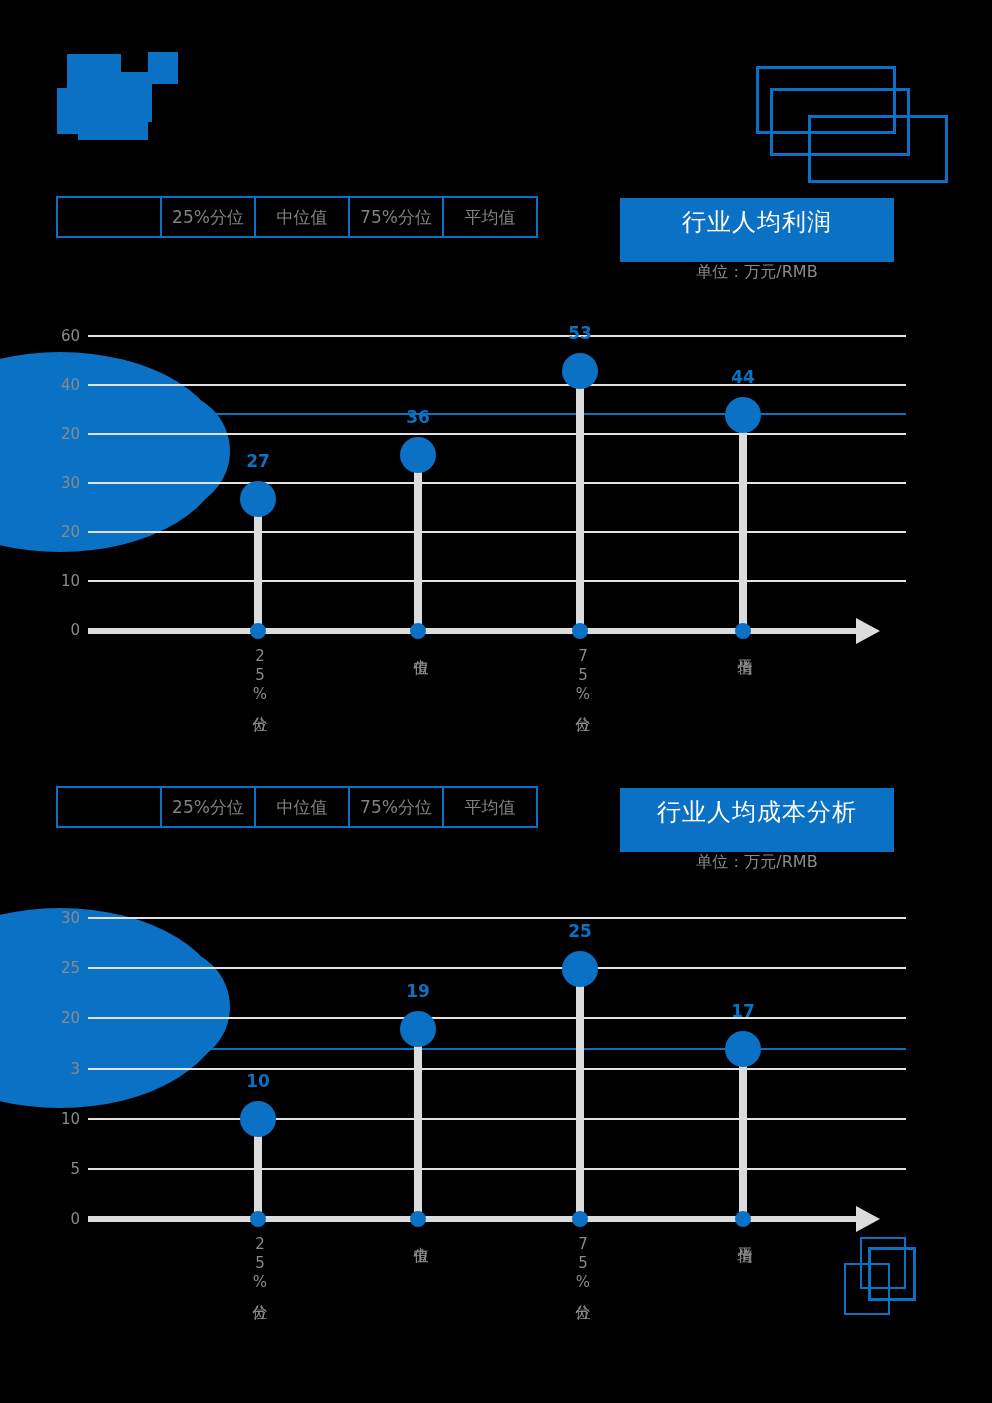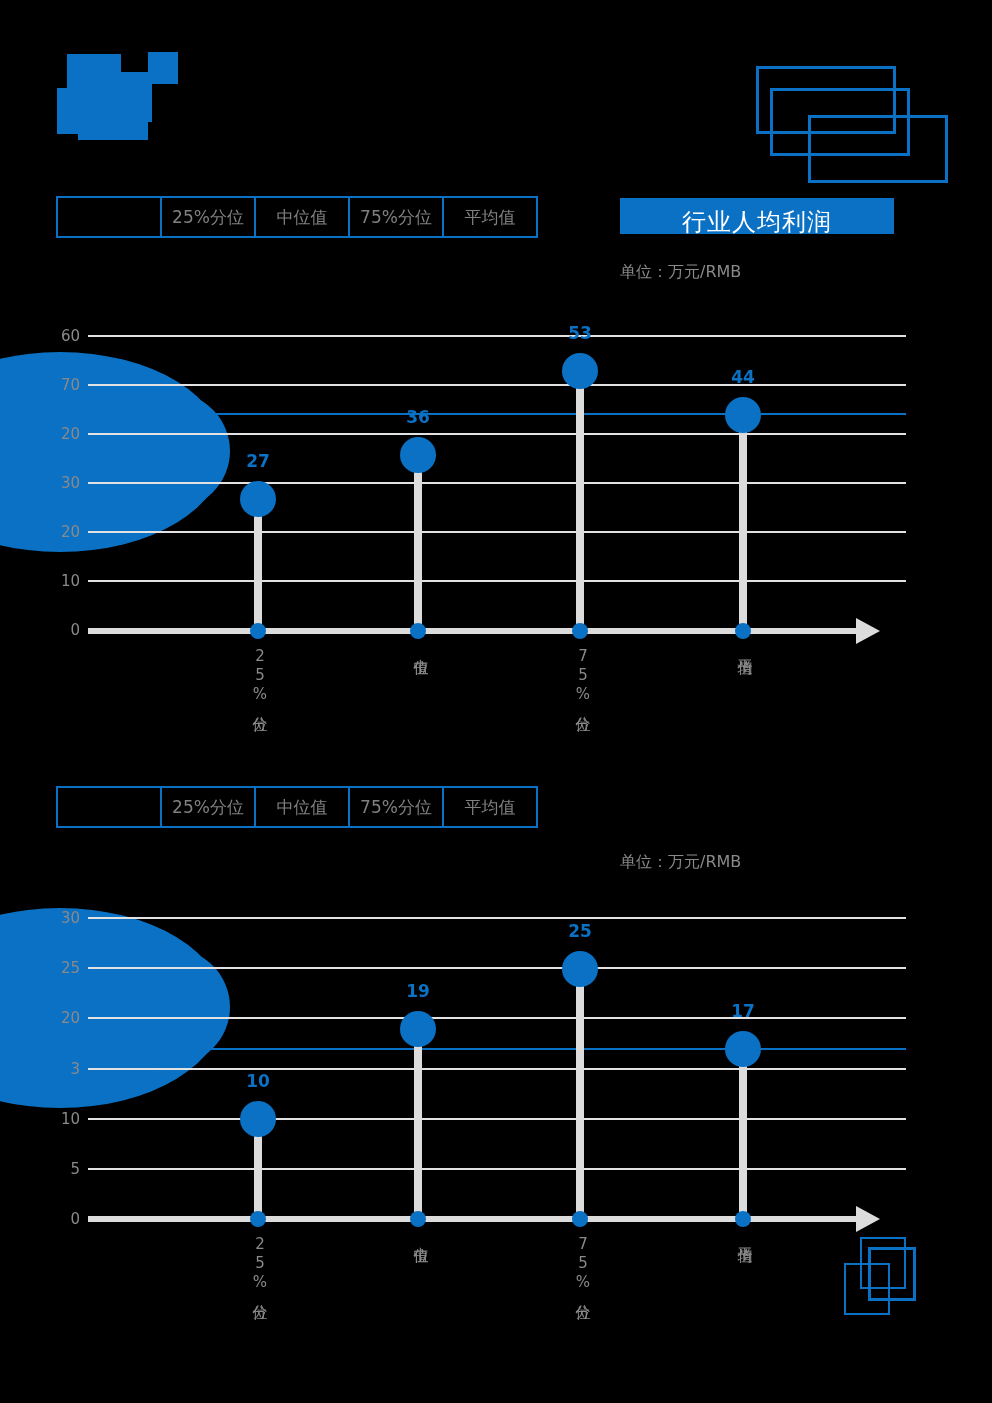--- a/index.html
+++ b/index.html
@@ -55,30 +55,31 @@
     padding: 0;
   }
   .stat-table td.rowhead { text-align: left; padding-left: 6px; width: 96px; }
   .stat-table td.corner { border-left: 2px solid #0a71c4; }
 
   
   .badge {
     position: absolute;
     background: #0a71c4;
     width: 274px;
-    height: 36px;
+    height: 64px;
     line-height: 48px;
     text-align: center;
     color: #ffffff;
     font-size: 24px;
     letter-spacing: 1px;
   }
   .badge-unit {
     position: absolute;
     width: 274px;
+    text-align: center;
     color: #8a8a8a;
     font-size: 16px;
   }
 
   
   .chart { position: absolute; }
   .blob { position: absolute; background: #0a71c4; border-radius: 50%; }
   .gridline { position: absolute; height: 2px; background: #e2e2e2; }
   .ytick {
     position: absolute;
@@ -176,21 +177,21 @@
     <div class="gridline" style="left:88px;top:15px;width:818px;"></div>
     <div class="gridline" style="left:88px;top:64px;width:818px;"></div>
     <div class="gridline" style="left:88px;top:113px;width:818px;"></div>
     <div class="gridline" style="left:88px;top:162px;width:818px;"></div>
     <div class="gridline" style="left:88px;top:211px;width:818px;"></div>
     <div class="gridline" style="left:88px;top:260px;width:818px;"></div>
 
     <div class="meanline" style="left:88px;top:93px;width:818px;"></div>
 
     <div class="ytick" style="left:46px;top:7px;">60</div>
-    <div class="ytick" style="left:46px;top:56px;">70</div>
+    <div class="ytick" style="left:46px;top:56px;">40</div>
     <div class="ytick" style="left:46px;top:105px;">20</div>
     <div class="ytick" style="left:46px;top:154px;">30</div>
     <div class="ytick" style="left:46px;top:203px;">20</div>
     <div class="ytick" style="left:46px;top:252px;">10</div>
     <div class="ytick" style="left:46px;top:301px;">0</div>
 
     <div class="axis" style="left:88px;top:308px;width:770px;"></div>
     <div class="arrow" style="left:856px;top:298px;"></div>
 
     <div class="stem" style="left:254px;top:178px;height:133px;"></div>
@@ -224,20 +225,21 @@
       <tr>
         <td class="rowhead corner"></td>
         <td>25%分位</td>
         <td>中位值</td>
         <td>75%分位</td>
         <td>平均值</td>
       </tr>
     </tbody>
   </table>
 
+  <div class="badge" style="left:620px;top:788px;">行业人均成本分析</div>
   <div class="badge-unit" style="left:620px;top:852px;">单位：万元/RMB</div>
 
   <div class="chart" style="left:0px;top:900px;width:992px;height:420px;">
 
     <div class="blob" style="left:-105px;top:8px;width:330px;height:200px;"></div>
     <div class="blob" style="left:110px;top:48px;width:120px;height:118px;"></div>
 
     <div class="gridline" style="left:88px;top:17px;width:818px;"></div>
     <div class="gridline" style="left:88px;top:67px;width:818px;"></div>
     <div class="gridline" style="left:88px;top:117px;width:818px;"></div>

